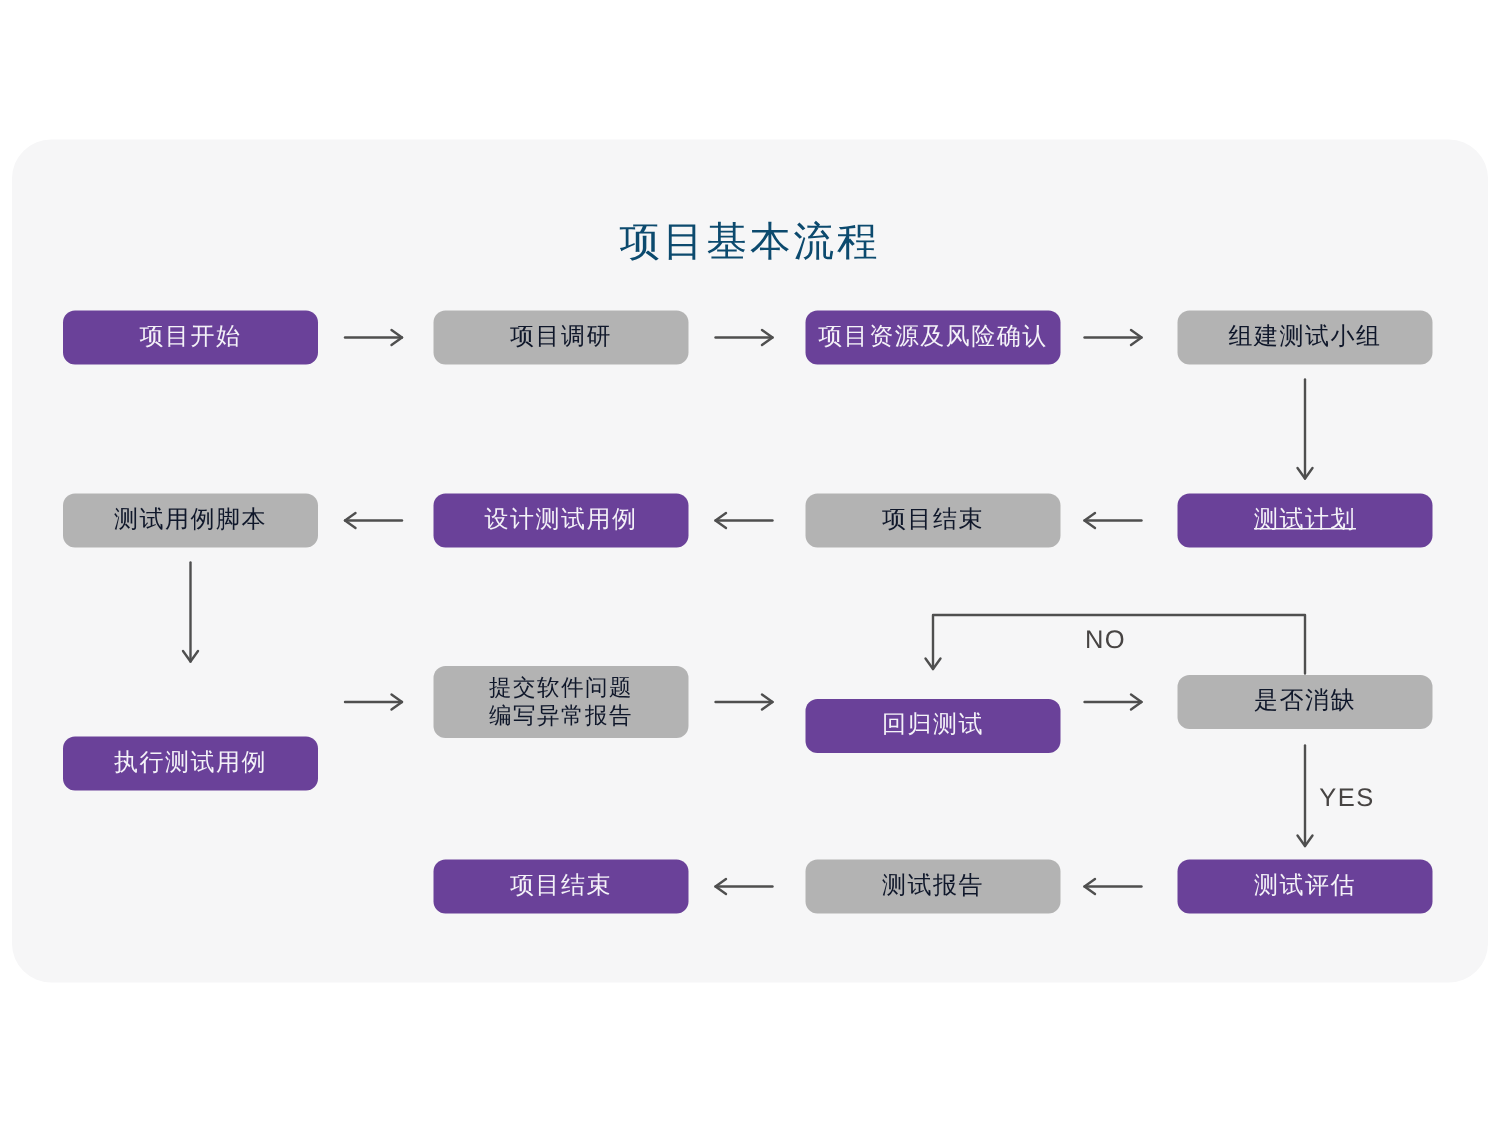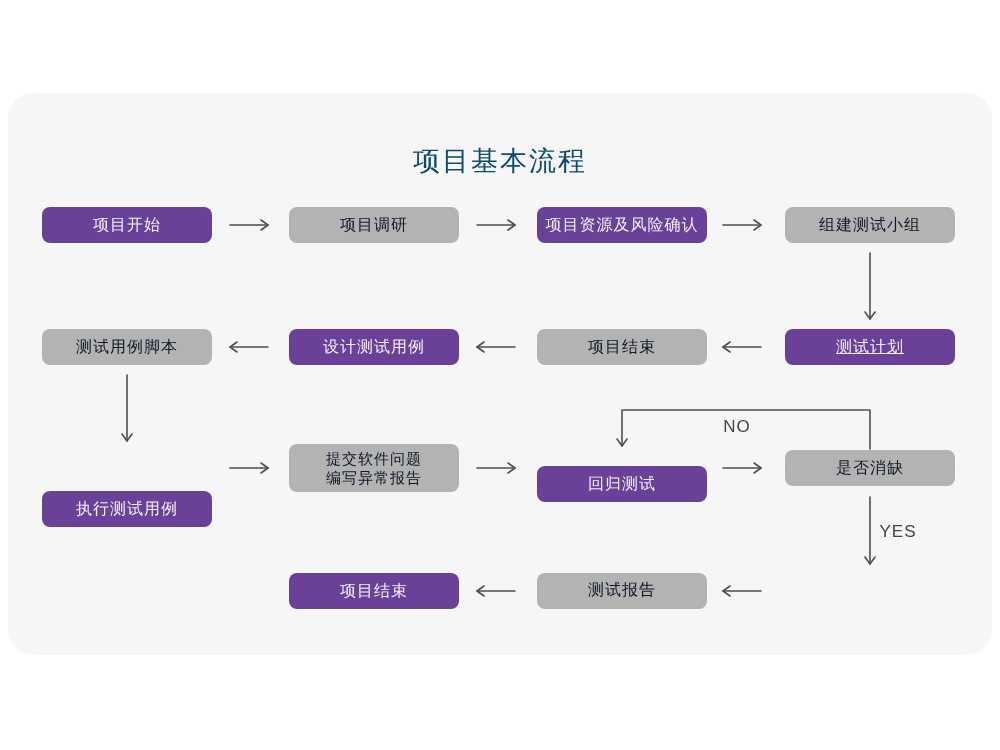--- a/index.html
+++ b/index.html
@@ -125,15 +125,16 @@
 
   <div class="node purple" style="left:42px;top:467px;margin-top:24px;">执行测试用例</div>
   <div class="node gray tall" style="left:289px;top:444px;">
     <span>提交软件问题</span>
     <span>编写异常报告</span>
   </div>
   <div class="node purple" style="left:537px;top:466px;">回归测试</div>
   <div class="node gray" style="left:785px;top:450px;">是否消缺</div>
 
   <div class="node purple" style="left:289px;top:573px;">项目结束</div>
-  <div class="node gray" style="left:537px;top:573px;font-family:Liberation Mono, monospace;">测试报告</div>
+  <div class="node gray" style="left:537px;top:573px;">测试报告</div>
+  <div class="node purple" style="left:785px;top:573px;">测试评估</div>
 
 </div>
 
 </body></html>

